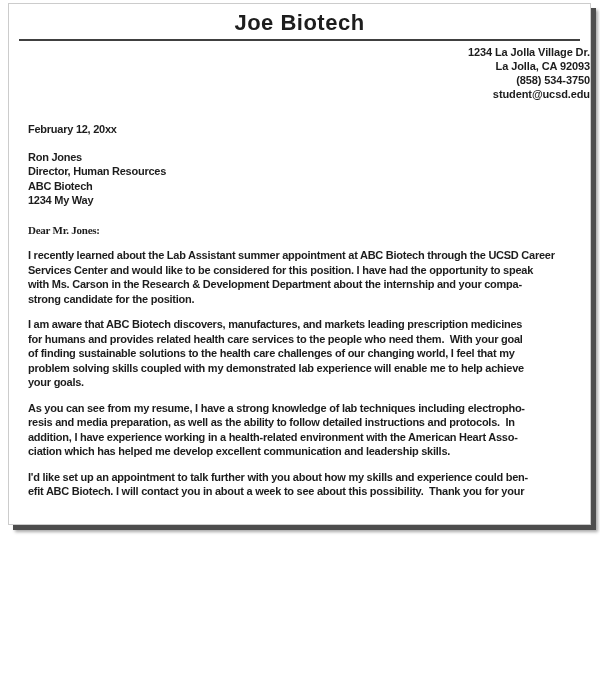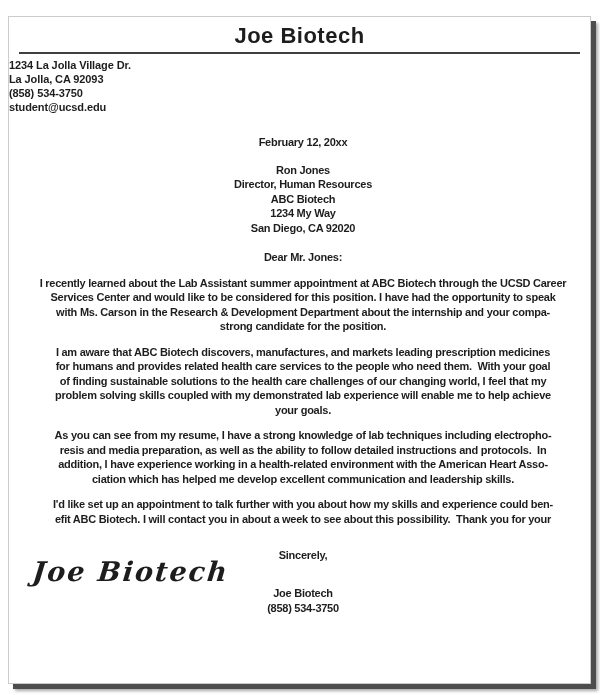--- a/index.html
+++ b/index.html
@@ -7,59 +7,58 @@
     padding: 0;
     width: 600px;
     height: 695px;
     background: #ffffff;
     overflow: hidden;
     font-family: "Liberation Sans", sans-serif;
   }
   .page {
     position: relative;
     box-sizing: border-box;
-    margin: 16px 0 0 8px;
+    margin: 3px 0 0 8px;
     width: 583px;
-    height: 668px;
+    height: 522px;
     background: #ffffff;
     border: 1px solid #cccccc;
     box-shadow: 5px 5px 0 #4d4d4d, 7px 7px 3px #a9a9a9;
     color: #1d1d1d;
     font-weight: bold;
     overflow: hidden;
   }
   
   .lh-name {
     padding-top: 6px;
     text-align: center;
     font-size: 22px;
     letter-spacing: 0.5px;
   }
   .lh-rule {
     height: 2px;
     background: #404040;
     margin: 3px 10px 4px 10px;
   }
   .lh-address div {
-    text-align: left;
+    text-align: right;
     font-size: 11px;
     line-height: 14px;
     letter-spacing: -0.1px;
   }
   
   .content {
     padding: 0 12px 0 19px;
     font-size: 11px;
     letter-spacing: -0.25px;
     line-height: 14.5px;
-    text-align: center;
   }
   .date        { margin-top: 21px; }
   .recipient   { margin-top: 13px; }
-  .salutation  { margin-top: 15px; }
+  .salutation  { margin-top: 15px; font-family: Liberation Serif, serif; }
   .para        { margin-top: 11px; }
   .para div    { white-space: pre; }
   .closing     { margin-top: 22px; }
   .sig-script {
     margin: 2px 0 0 2px;
     font-family: "DejaVu Serif", serif;
     font-style: italic;
     font-weight: bold;
     font-size: 27px;
     letter-spacing: 2px;
@@ -85,21 +84,20 @@
 
   <div class="content">
 
     <div class="date">February 12, 20xx</div>
 
     <div class="recipient">
       <div>Ron Jones</div>
       <div>Director, Human Resources</div>
       <div>ABC Biotech</div>
       <div>1234 My Way</div>
-      <div>San Diego, CA 92020</div>
     </div>
 
     <div class="salutation">Dear Mr. Jones:</div>
 
     <div class="para">
       <div>I recently learned about the Lab Assistant summer appointment at ABC Biotech through the UCSD Career</div>
       <div>Services Center and would like to be considered for this position. I have had the opportunity to speak</div>
       <div>with Ms. Carson in the Research &amp; Development Department about the internship and your compa-</div>
       <div>strong candidate for the position.</div>
     </div>

